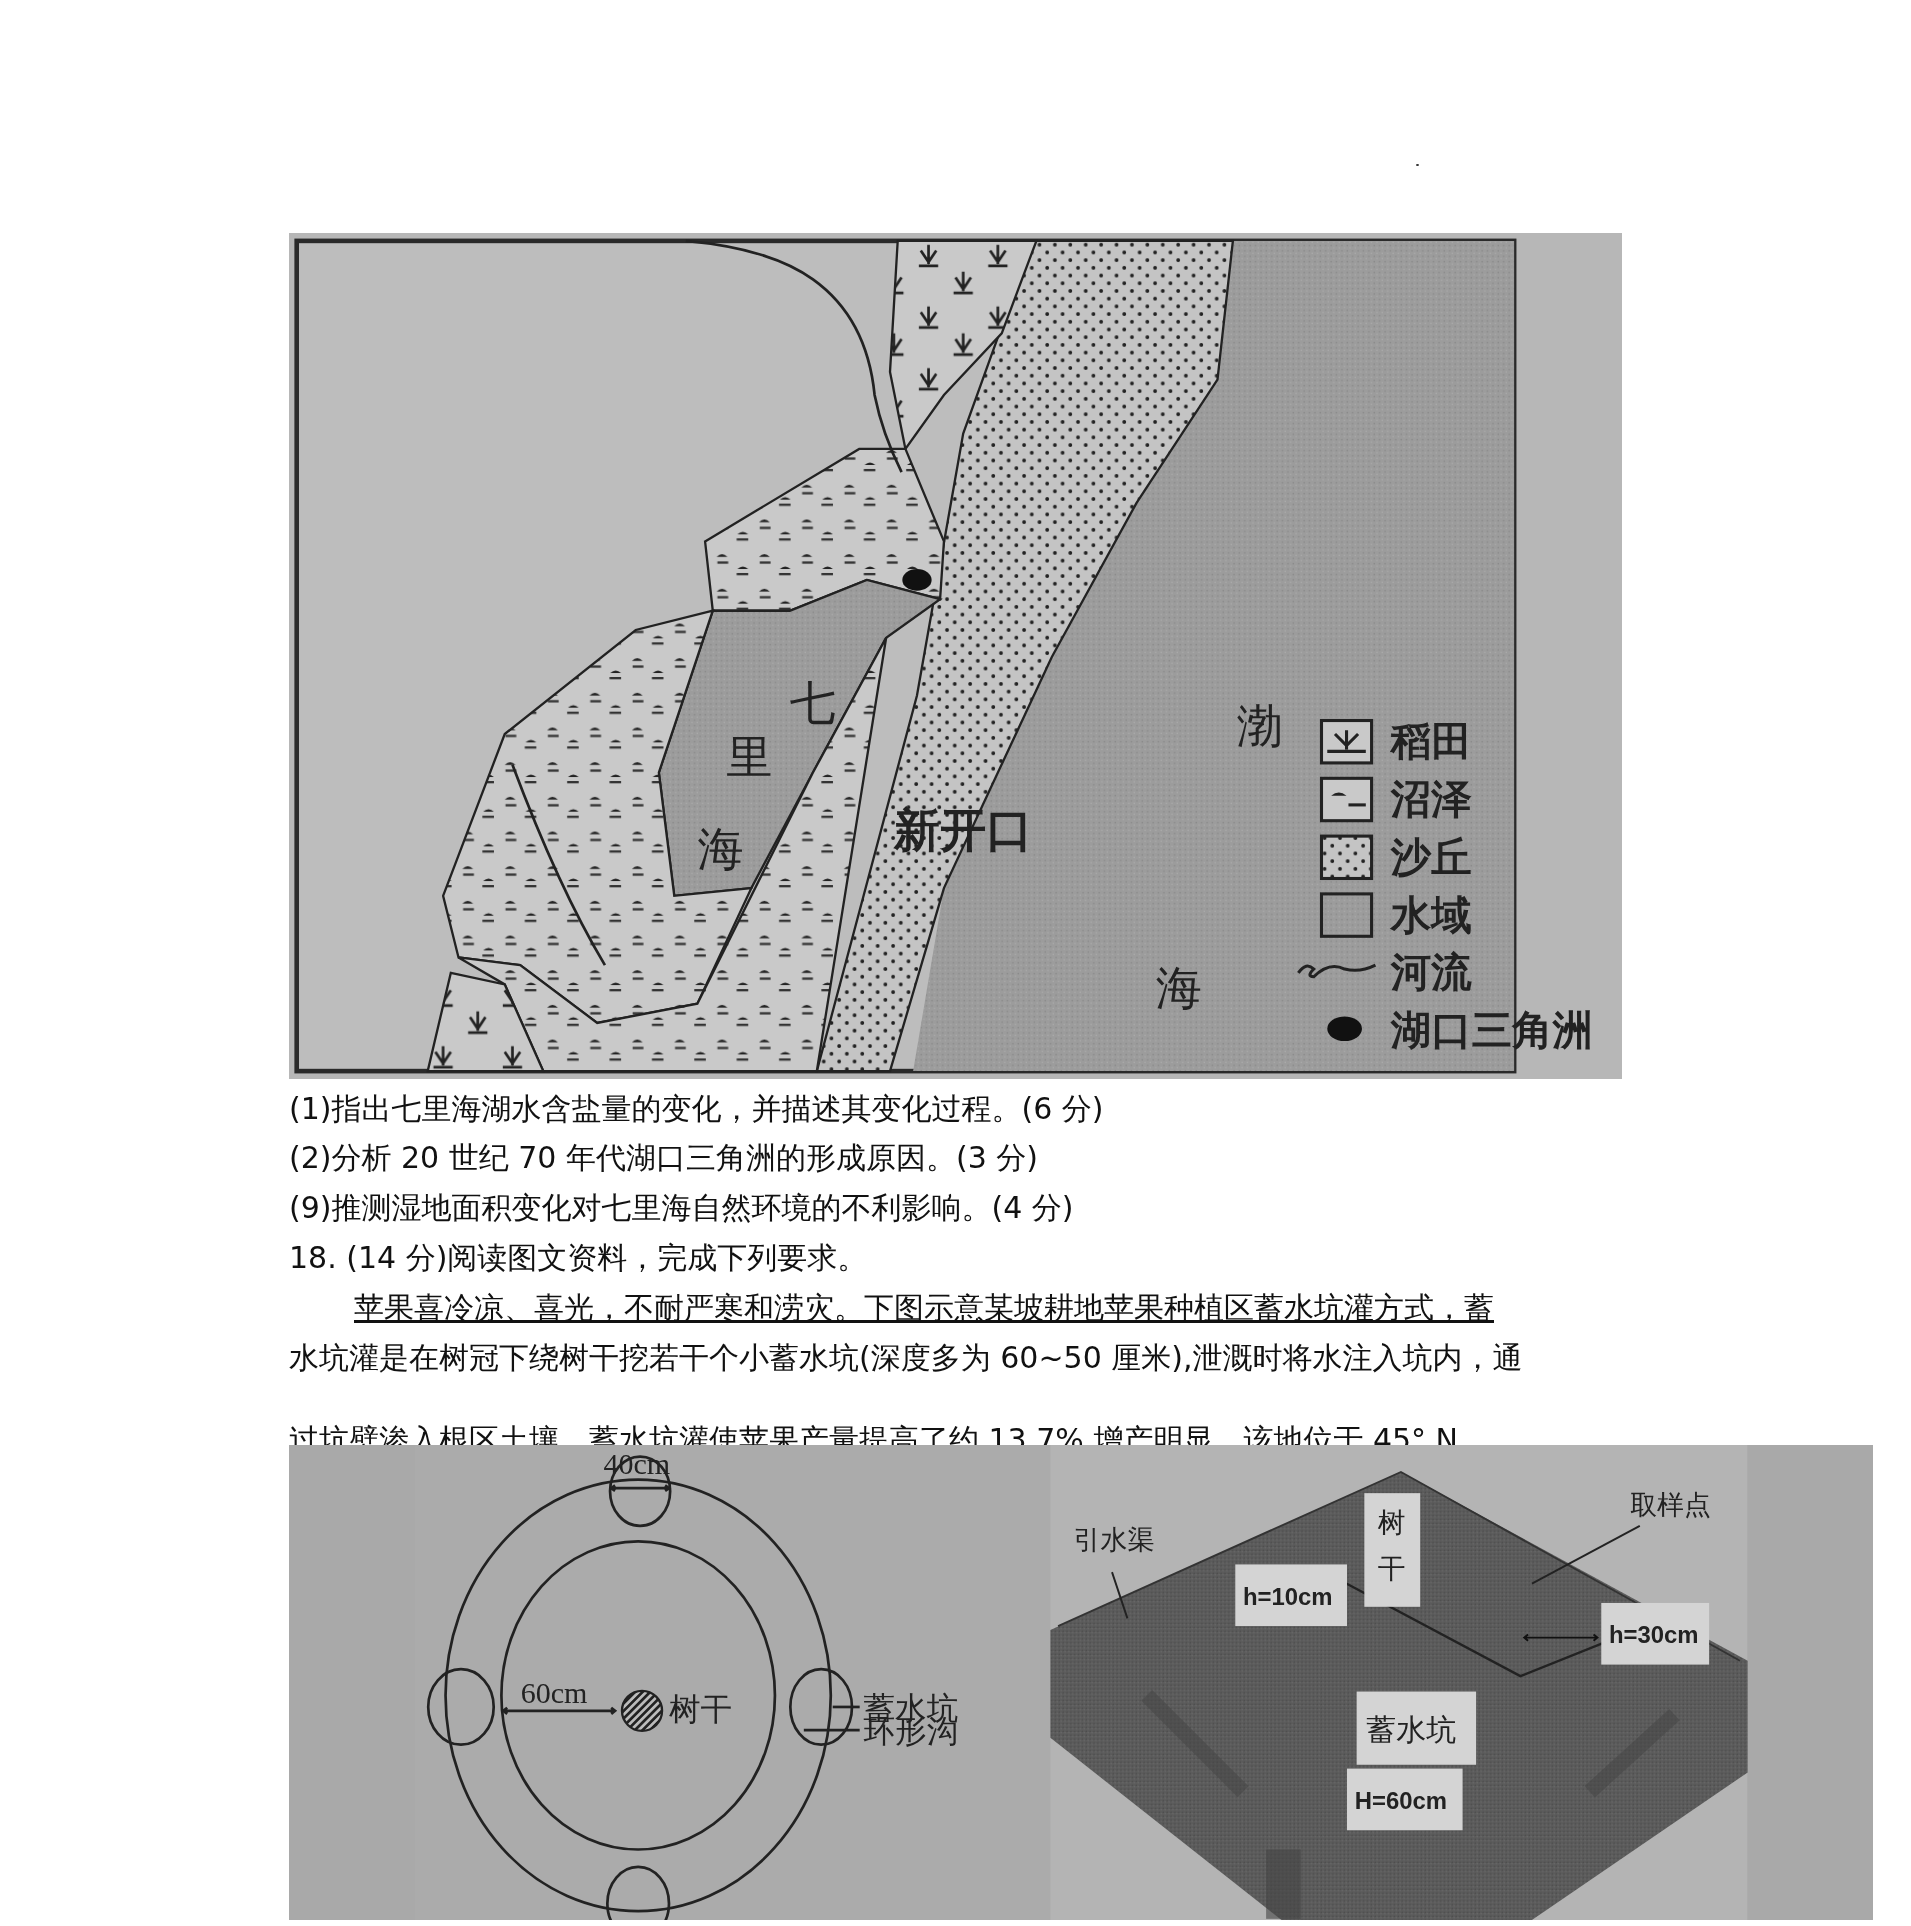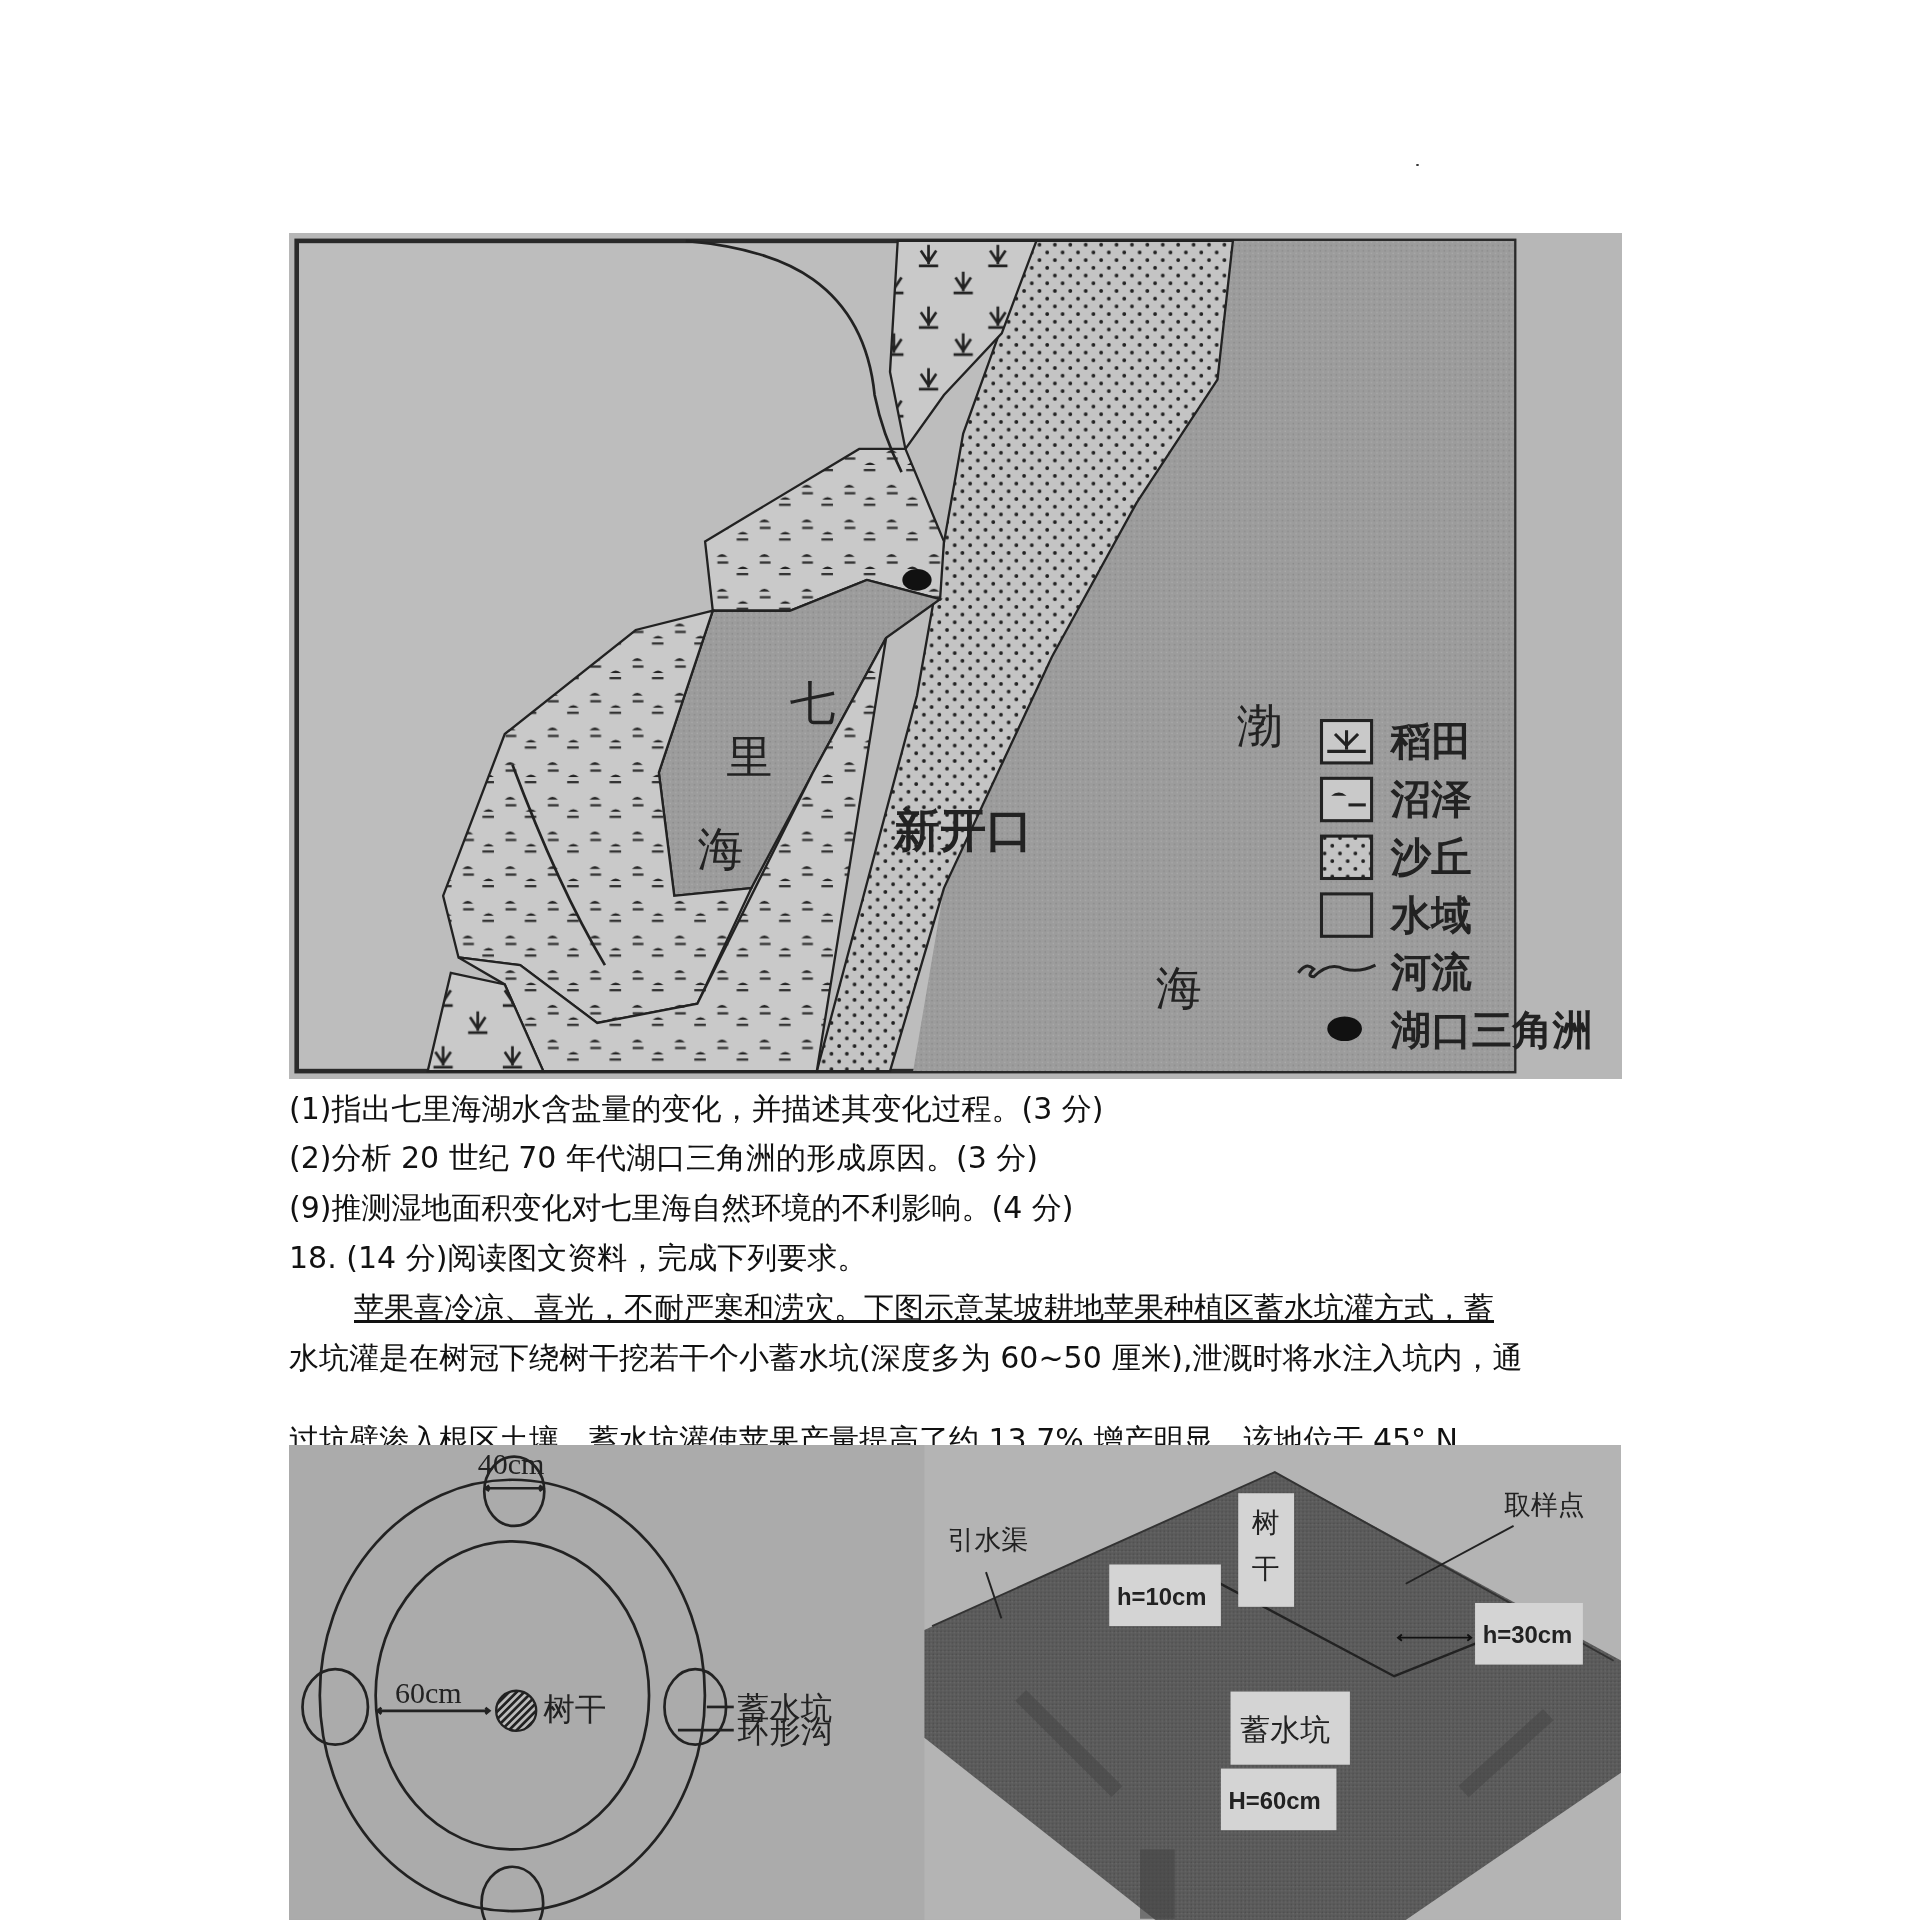--- a/index.html
+++ b/index.html
@@ -5,21 +5,21 @@
   html,body{margin:0;padding:0;background:#ffffff;}
   body{width:1911px;height:2703px;position:relative;overflow:hidden;
        font-family:"DejaVu Sans","Liberation Sans",sans-serif;color:#111;}
   .abs{position:absolute;}
   .line{position:absolute;left:289px;font-size:30px;line-height:39px;white-space:nowrap;color:#111;}
   .indent{left:354px;text-decoration:underline;}
   
   #map{left:289px;top:233px;width:1333px;height:846px;background:#b7b7b7;}
   #map svg{width:100%;height:100%;display:block;}
   
-  #fig2{left:289px;top:1445px;width:1332px;height:475px;background:#a9a9a9;}
+  #fig2{left:289px;top:1445px;width:1584px;height:475px;background:#a9a9a9;}
   #fig2 svg{width:100%;height:100%;display:block;}
   .speck{left:1416px;top:164px;width:3.1px;height:2.3px;background:#333;border-radius:50%;}
 </style>
 </head>
 <body>
 
 <div class="abs speck"></div>
 
 <div id="map" class="abs">
   <svg viewBox="0 0 3460 2195" xmlns="http://www.w3.org/2000/svg">
@@ -109,21 +109,21 @@
       <text x="2860" y="1955" font-size="105" font-family="DejaVu Sans, sans-serif" font-weight="bold" fill="#222">河流</text>
 
       <g>
         <ellipse cx="2740" cy="2065" rx="45" ry="32" fill="#111"></ellipse>
       </g>
       <text x="2860" y="2105" font-size="105" font-family="DejaVu Sans, sans-serif" font-weight="bold" fill="#222">湖口三角洲</text>
     </g>
   </svg>
 </div>
 
-<div class="line" style="top:1089px">(1)指出七里海湖水含盐量的变化，并描述其变化过程。(3 分)</div>
+<div class="line" style="top:1089px">(1)指出七里海湖水含盐量的变化，并描述其变化过程。(6 分)</div>
 <div class="line" style="top:1138px">(2)分析 20 世纪 70 年代湖口三角洲的形成原因。(3 分)</div>
 <div class="line" style="top:1188px">(9)推测湿地面积变化对七里海自然环境的不利影响。(4 分)</div>
 
 <div class="line" style="top:1238px">18. (14 分)阅读图文资料，完成下列要求。</div>
 <div class="line indent" style="top:1288px">苹果喜冷凉、喜光，不耐严寒和涝灾。下图示意某坡耕地苹果种植区蓄水坑灌方式，蓄</div>
 <div class="line" style="top:1338px">水坑灌是在树冠下绕树干挖若干个小蓄水坑(深度多为 60~50 厘米),泄溉时将水注入坑内，通</div>
 <div class="line" style="top:1420px">过坑壁渗入根区土壤。蓄水坑灌使苹果产量提高了约 13.7%,增产明显。该地位于 45°  N。</div>
 
 <div id="fig2" class="abs">
   <svg viewBox="0 0 3459 1233" xmlns="http://www.w3.org/2000/svg">

